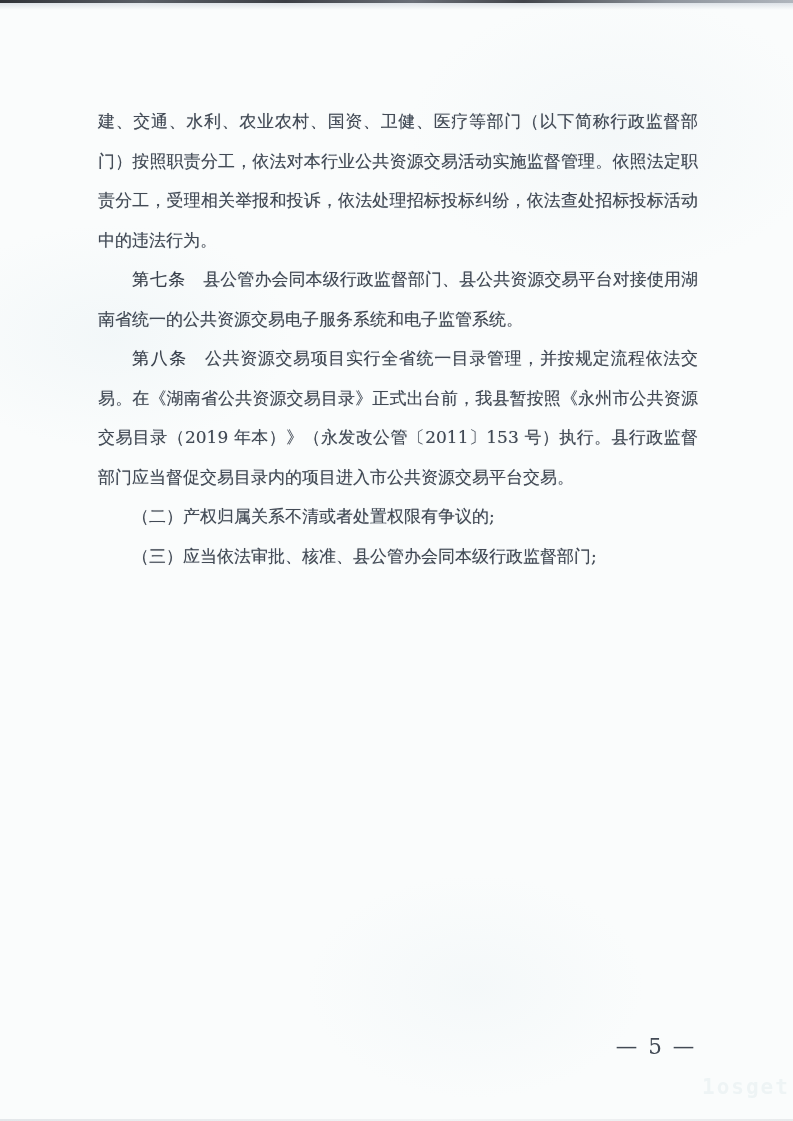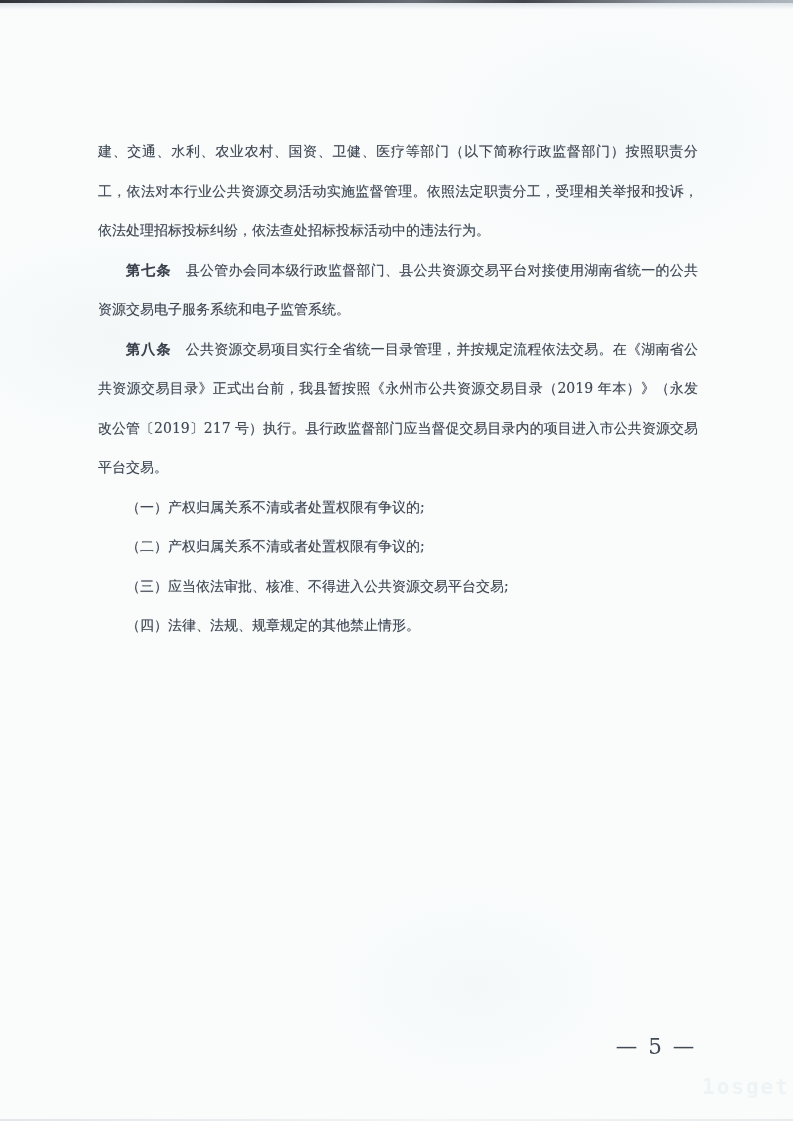--- a/index.html
+++ b/index.html
@@ -28,32 +28,32 @@
   .scan-edge-soft {
     position: absolute; top: 3px; left: 0; right: 0; height: 7px;
     background: linear-gradient(180deg, #dde2e7, rgba(250,252,252,0));
   }
   .bottom-edge {
     position: absolute; bottom: 0; left: 0; right: 0; height: 2px;
     background: linear-gradient(90deg, #e3e7ea, #f2f4f5 55%, #e8ebed);
   }
   .doc {
     position: absolute;
-    left: 98px; top: 132px; width: 600px;
-    font-size: 14px;
+    left: 98px; top: 102px; width: 600px;
+    font-size: 17px;
     line-height: 39.5px;
     color: var(--ink, #424a55);
     text-align: justify;
     text-shadow: 0 0 0.7px rgba(74,84,98,0.55);
   }
   .doc p { margin: 0; padding: 0; text-indent: 2em; }
   .doc p.no-indent { text-indent: 0; }
   .doc p.clause { white-space: nowrap; }
   .term {
-    font-weight: bold;
+    font-weight: normal;
     color: var(--ink-bold, #39404b);
     margin-right: 1em;
     letter-spacing: 1px;
   }
   .page-number {
     position: absolute;
     left: 576px; top: 1034px; width: 160px;
     font-size: 21.5px;
     color: var(--ink, #424a55);
     text-align: center;
@@ -76,27 +76,25 @@
 <div class="page">
   <div class="scan-edge"></div>
   <div class="scan-edge-soft"></div>
 
   <div class="doc">
     <p class="no-indent">建、交通、水利、农业农村、国资、卫健、医疗等部门（以下简称行政监督部门）按照职责分工，依法对本行业公共资源交易活动实施监督管理。依照法定职责分工，受理相关举报和投诉，依法处理招标投标纠纷，依法查处招标投标活动中的违法行为。</p>
 
 
     <p><span class="term">第七条</span><span>县公管办会同本级行政监督部门、县公共资源交易平台对接使用湖南省统一的公共资源交易电子服务系统和电子监管系统。</span></p>
 
-    <p><span class="term">第八条</span><span>公共资源交易项目实行全省统一目录管理，并按规定流程依法交易。在《湖南省公共资源交易目录》正式出台前，我县暂按照《永州市公共资源交易目录（2019 年本）》（永发改公管〔2019〕217 号）执行。县行政监督部门应当督促交易目录内的项目进入市公共资源交易平台交易。</span></p>
+    <p><span class="term">第八条</span><span>公共资源交易项目实行全省统一目录管理，并按规定流程依法交易。在《湖南省公共资源交易目录》正式出台前，我县暂按照《永州市公共资源交易目录（2019 年本）》（永发改公管〔2011〕153 号）执行。县行政监督部门应当督促交易目录内的项目进入市公共资源交易平台交易。</span></p>
 
 
-    <p class="clause">（一）产权归属关系不清或者处置权限有争议的;</p>
     <p class="clause">（二）产权归属关系不清或者处置权限有争议的;</p>
-    <p class="clause">（三）应当依法审批、核准、不得进入公共资源交易平台交易;</p>
-    <p class="clause">（四）法律、法规、规章规定的其他禁止情形。</p>
+    <p class="clause">（三）应当依法审批、核准、县公管办会同本级行政监督部门;</p>
   </div>
 
   <div class="watermark">1osget.com</div>
 
   <div class="page-number">— 5 —</div>
 
   <div class="bottom-edge"></div>
 </div>
 
 </body></html>

